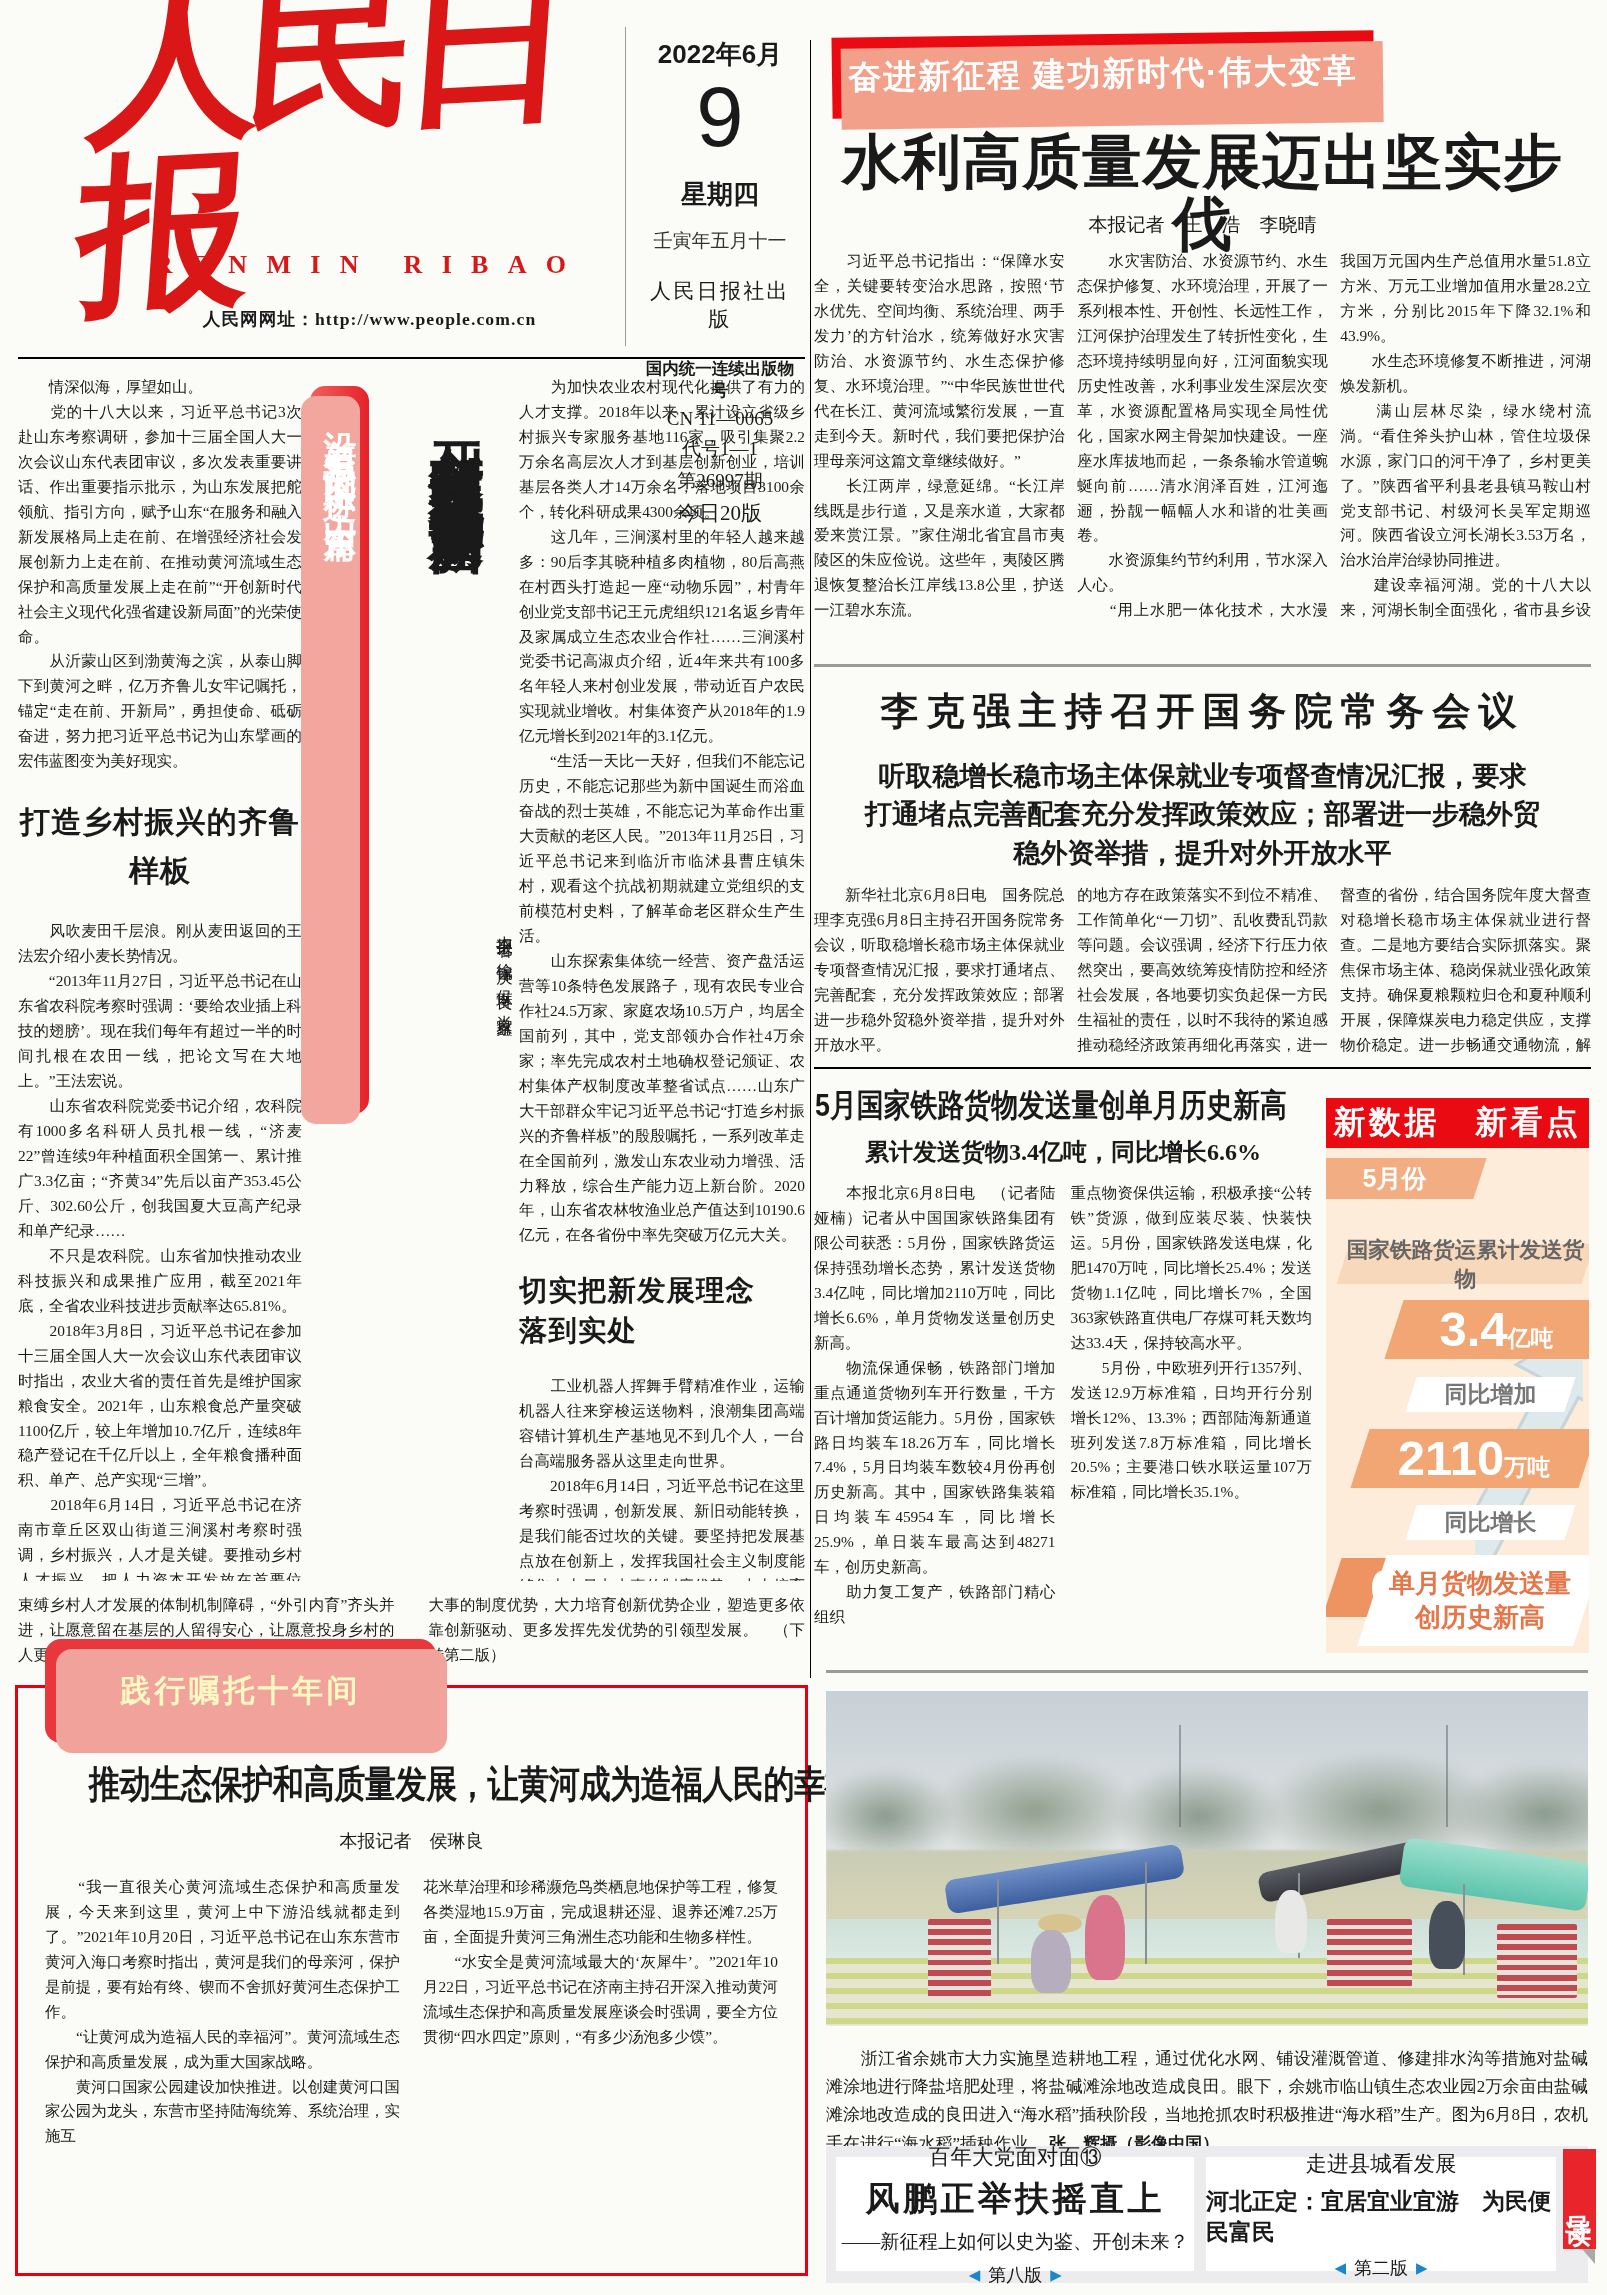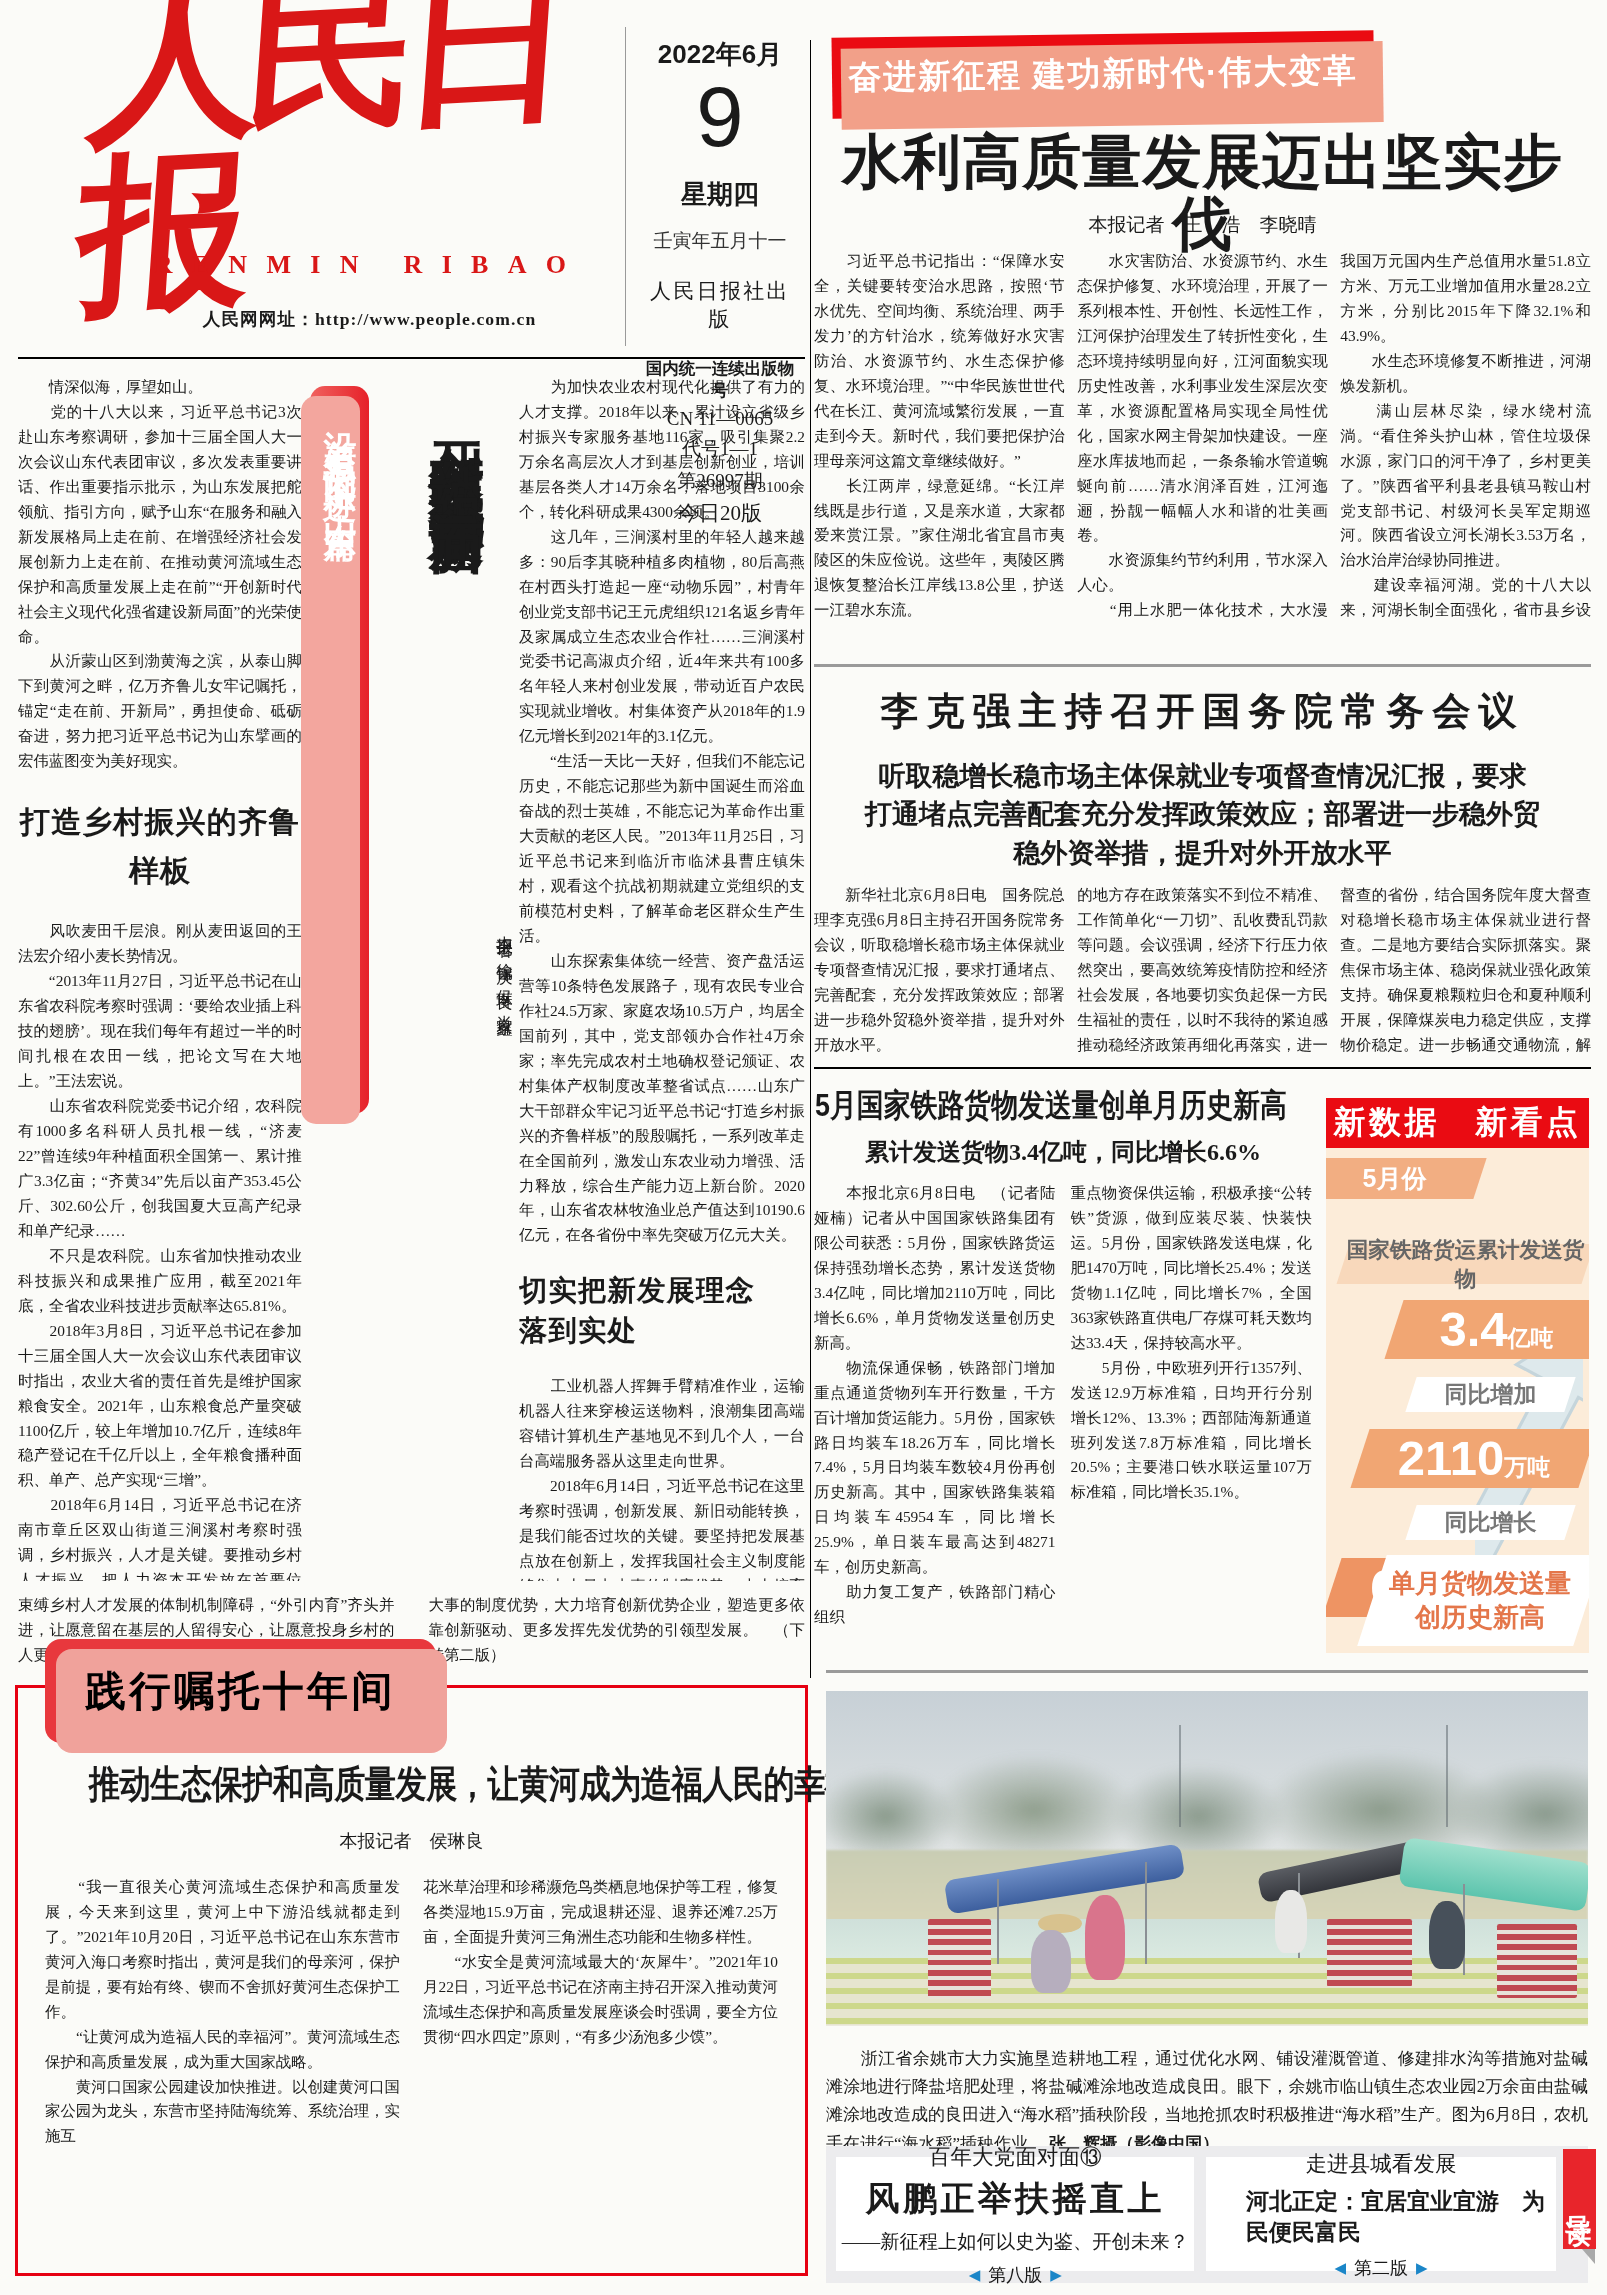--- a/index.html
+++ b/index.html
@@ -99,21 +99,21 @@
             margin:23px 0;line-height:1.4;text-align:left;letter-spacing:1.1px;}
   .sd-bottom{left:18px;top:1593px;width:787px;height:85px;display:flex;gap:34px;}
   .sd-bc{flex:1;font-size:15.4px;line-height:1.62;overflow:hidden;}
 
   
   .redbox{left:15px;top:1685px;width:787px;height:585px;border:3.4px solid #e60012;}
   .badge{position:absolute;left:27px;top:-49px;width:391px;height:104px;background:#e8383d;
          border-radius:16px;display:flex;align-items:center;justify-content:center;z-index:3;}
   .badge:before{content:"";position:absolute;left:11.4px;top:10.2px;width:100%;height:100%;
          background:#f0a29b;border-radius:16px;z-index:-1;}
-  .badge-t{color:#000000;font-size:41px;font-weight:900;letter-spacing:3.4px;
+  .badge-t{color:#fef9c3;font-size:31px;font-weight:900;letter-spacing:3.4px;
            font-family:"Liberation Sans","DejaVu Sans",sans-serif;}
   .rb-title{margin-top:71px;text-align:center;font-size:38px;font-weight:900;letter-spacing:-0.6px;
             font-family:"Liberation Sans","DejaVu Sans",sans-serif;transform:scaleX(.82);transform-origin:center;white-space:nowrap;}
   .rb-byline{text-align:center;font-size:18px;margin-top:19.3px;}
   .rb-cols{display:flex;gap:23px;padding:21.6px 27px 0 27px;height:341px;}
   .rb-col{flex:1;font-size:15.4px;line-height:1.62;overflow:hidden;}
 
   
   .photo{left:826px;top:1691px;width:762px;height:335px;overflow:hidden;background:linear-gradient(#c7d0d6,#e4e7e6 55%,#eceadf);}
   .trees{position:absolute;left:-23px;top:54px;width:825px;height:119px;
@@ -140,21 +140,21 @@
   .credit{font-weight:bold;}
 
   
   .fpanel{left:826px;top:2146px;width:762px;height:137px;background:#ececee;}
   .fbox{position:absolute;top:11.4px;height:114px;background:#fff;display:flex;flex-direction:column;
         align-items:center;justify-content:center;}
   .fbox1{left:10.2px;width:358px;}
   .fbox2{left:380px;width:350px;}
   .f-kick{font-size:21.6px;}
   .f-title1{font-size:34px;font-weight:900;letter-spacing:3.4px;font-family:"Liberation Sans","DejaVu Sans",sans-serif;margin-top:4.6px;}
-  .f-title2{font-size:23px;font-weight:900;font-family:"Liberation Sans","DejaVu Sans",sans-serif;margin-top:8px;padding-left:40px;}
+  .f-title2{font-size:23px;font-weight:900;font-family:"Liberation Sans","DejaVu Sans",sans-serif;margin-top:8px;}
   .f-sub{font-size:19.3px;margin-top:5.7px;}
   .f-page{font-size:18px;margin-top:8px;display:flex;align-items:center;gap:8px;}
   .f-arrow{color:#1b86c8;font-size:15px;}
   .ftab{left:737px;top:3.4px;width:33px;height:100px;background:#e8252b;display:flex;align-items:center;
         justify-content:center;position:absolute;}
   .ftab:after{content:"";position:absolute;left:5.7px;top:100px;border-left:13.7px solid transparent;
         border-right:13.7px solid #a9a9a9;border-bottom:15px solid transparent;border-top:0;}
   .ftab-t{writing-mode:vertical-rl;color:#fff;font-size:26px;font-weight:900;letter-spacing:5.7px;
           font-family:"Liberation Sans","DejaVu Sans",sans-serif;}
 </style>

